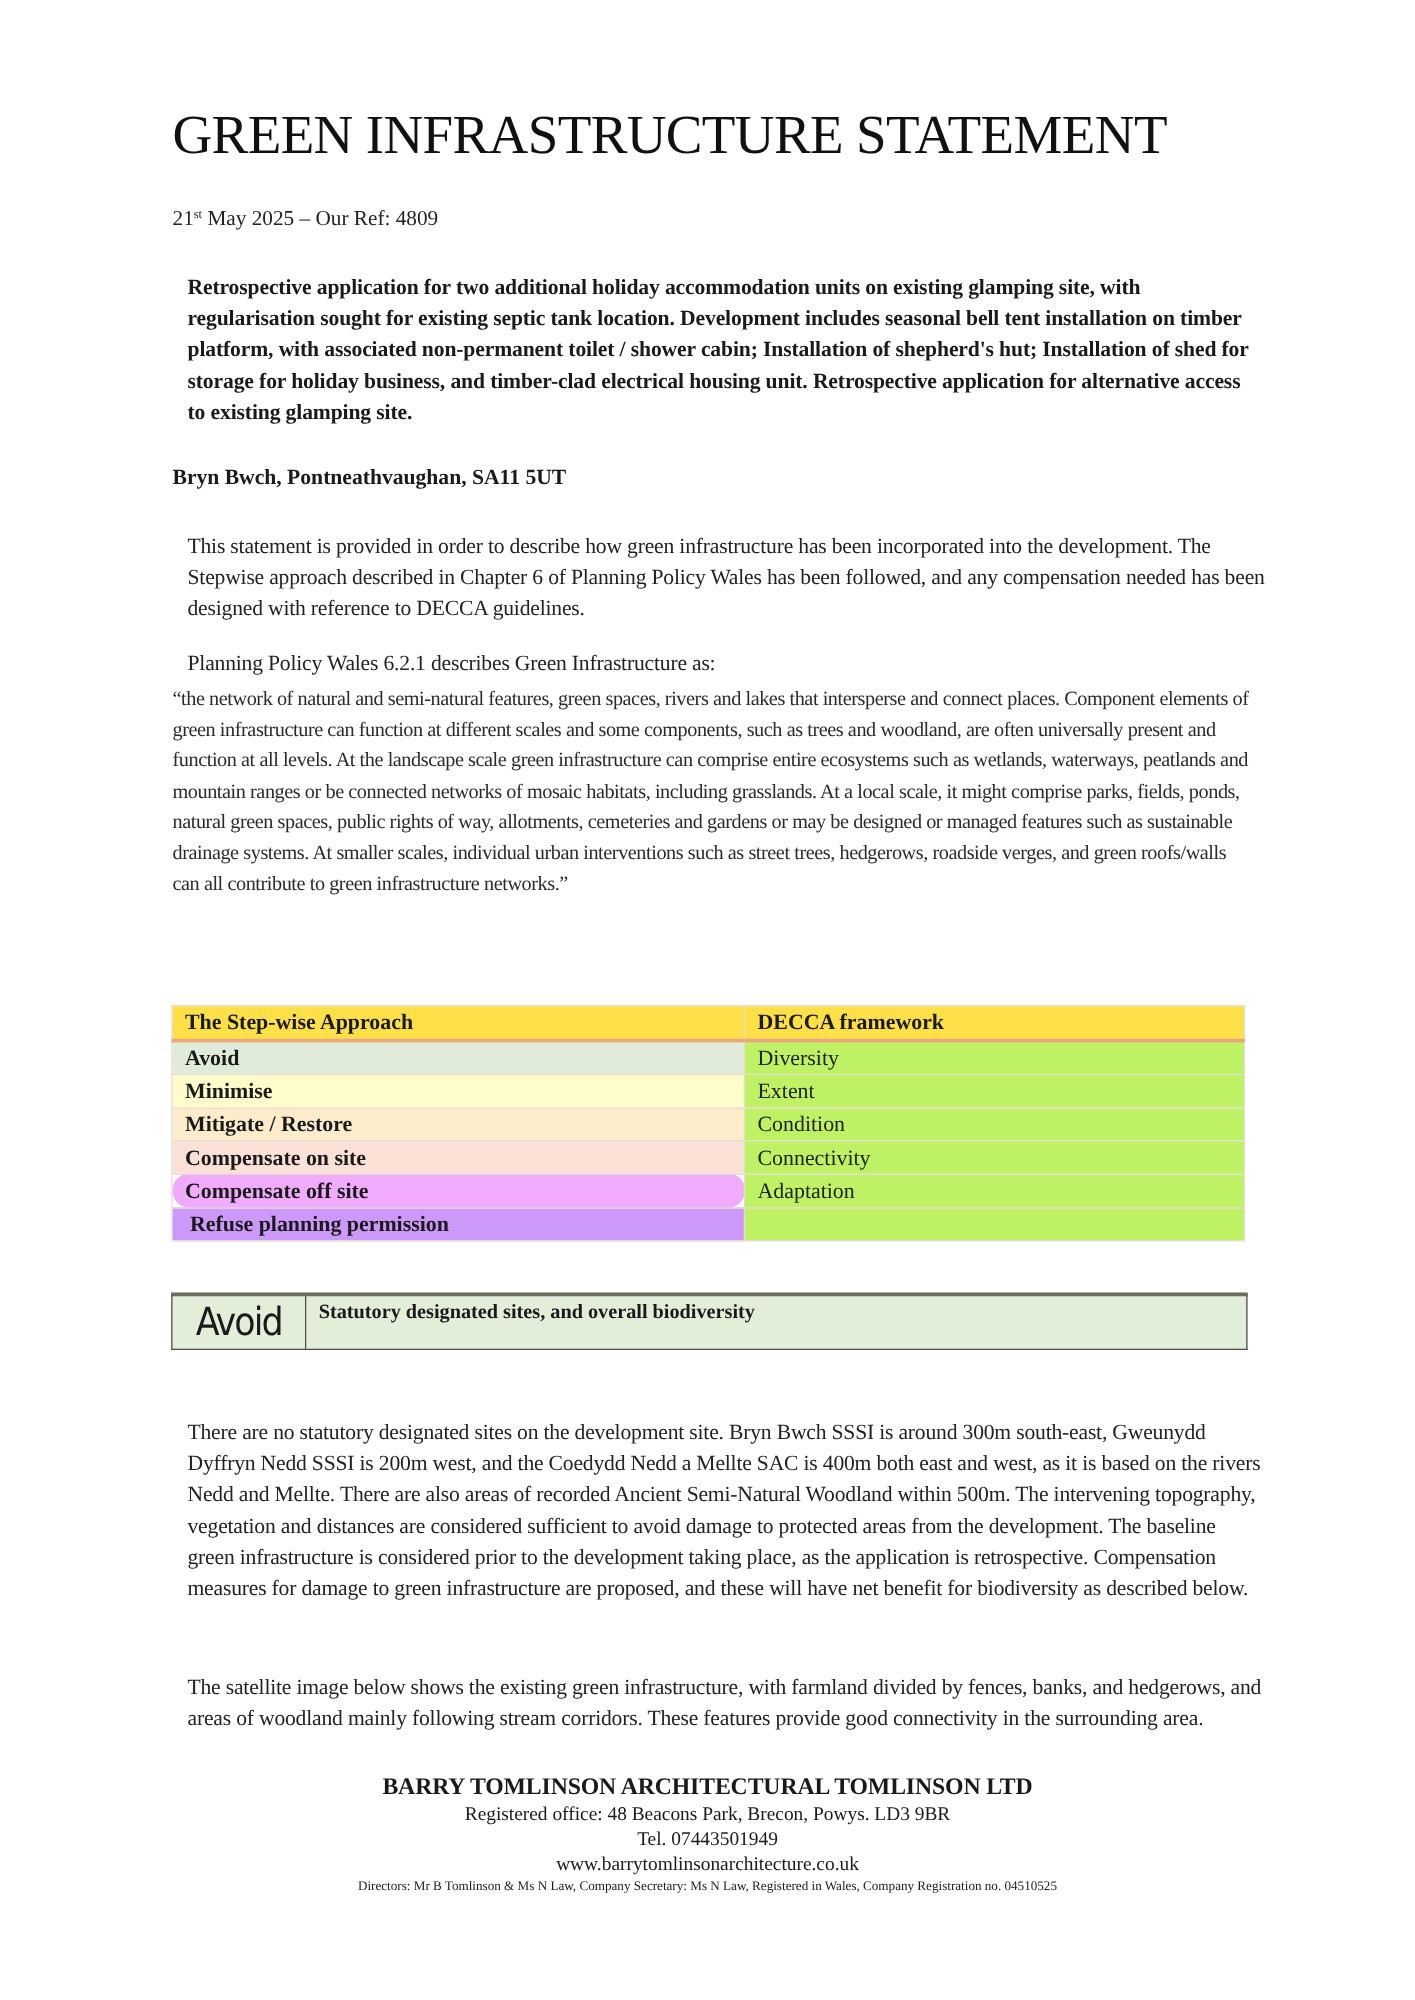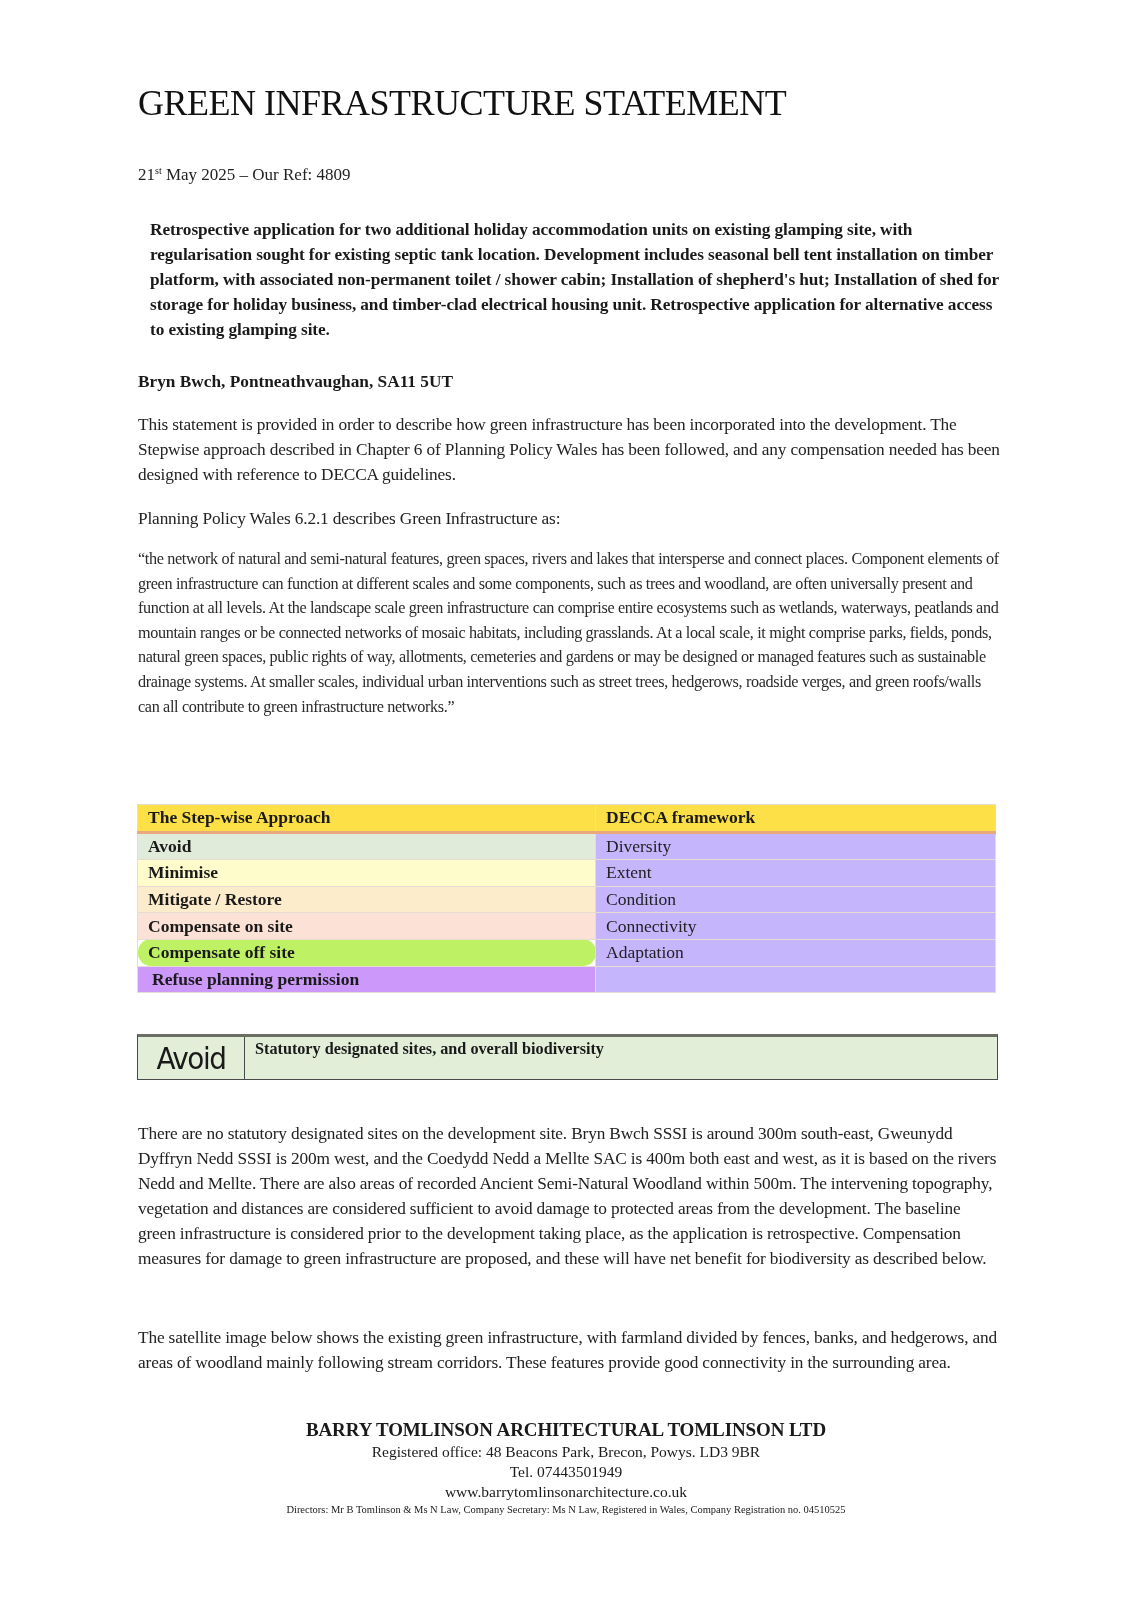--- a/index.html
+++ b/index.html
@@ -8,41 +8,41 @@
       height: 1600px;
       position: relative;
       overflow: hidden;
       font-family: "Liberation Serif", "DejaVu Serif", serif;
       color: #1a1a1a;
     }
     .page { position: absolute; left: 0; top: 0; width: 1132px; height: 1600px; }
 
     .title {
       position: absolute; left: 138px; top: 82px;
-      font-size: 36px; letter-spacing: -0.5px; font-weight: normal;
+      font-size: 44px; letter-spacing: -0.5px; font-weight: normal;
       color: #111; margin: 0; white-space: nowrap;
     }
     .dateline {
       position: absolute; left: 138px; top: 165px;
       font-size: 17px; color: #222;
     }
     .dateline sup { font-size: 10px; vertical-align: 6px; line-height: 0; }
 
     .desc {
       position: absolute; left: 138px; top: 205px; width: 860px;
       font-size: 17.3px; line-height: 25px; font-weight: bold; margin: 12px;
       letter-spacing: -0.1px;
     }
     .address {
       position: absolute; left: 138px; top: 372px;
       font-size: 17.3px; font-weight: bold; margin: 0;
     }
     .para {
       position: absolute; left: 138px; width: 862px;
-      font-size: 17.3px; line-height: 25px; margin: 0; color: #222;
+      font-size: 17.3px; line-height: 25px; margin: 12px; color: #222;
       letter-spacing: -0.15px;
     }
     .p-intro { top: 412px; }
     .p-ppw { top: 506px; }
     .quote {
       position: absolute; left: 138px; top: 547px; width: 865px;
       font-size: 16.2px; line-height: 24.6px; margin: 0; 
       color: #2a2a2a; letter-spacing: -0.35px;
     }
 
@@ -50,21 +50,21 @@
     .steps {
       position: absolute; left: 137px; top: 804px; width: 859px;
       border-collapse: collapse; font-size: 17.5px;
     }
     .steps td, .steps th {
       padding: 0 10px; height: 25.6px; line-height: 25px; text-align: left;
       border: 1px solid #e6dcd2; vertical-align: middle;
     }
     .steps th { font-weight: bold; background: #fde047; border-bottom: 3px solid #e9a87e; }
     .steps td.left { font-weight: bold; width: 433px; }
-    .steps td.right { background: #c4b5fd; color: #222; }
+    .steps td.right { background: #bef264; color: #222; }
 
     
     .avoid-box {
       position: absolute; left: 137px; top: 1034px; width: 861px; height: 46px;
       border: 1.5px solid #4a4a4a; border-top: 3px solid #6b6e63;
       background: #e2eed8; display: flex; box-sizing: border-box;
     }
     .avoid-label {
       width: 106px; border-right: 1.5px solid #4a4a4a;
       font-family: "DejaVu Sans", sans-serif; font-size: 31px; font-stretch: condensed;
@@ -123,21 +123,21 @@
       </tr>
       <tr>
         <td class="left" style="background: rgb(253, 236, 204);">Mitigate / Restore</td>
         <td class="right">Condition</td>
       </tr>
       <tr>
         <td class="left" style="background: rgb(252, 226, 214);">Compensate on site</td>
         <td class="right">Connectivity</td>
       </tr>
       <tr>
-        <td class="left" style="background: #bef264; border-radius: 13px;">Compensate off site</td>
+        <td class="left" style="background: #f0abfc; border-radius: 13px;">Compensate off site</td>
         <td class="right">Adaptation</td>
       </tr>
       <tr>
         <td class="left" style="background: rgb(204, 153, 251); padding-left: 14px;">Refuse planning permission</td>
         <td class="right"></td>
       </tr>
     </tbody>
   </table>
 
   <div class="avoid-box">

